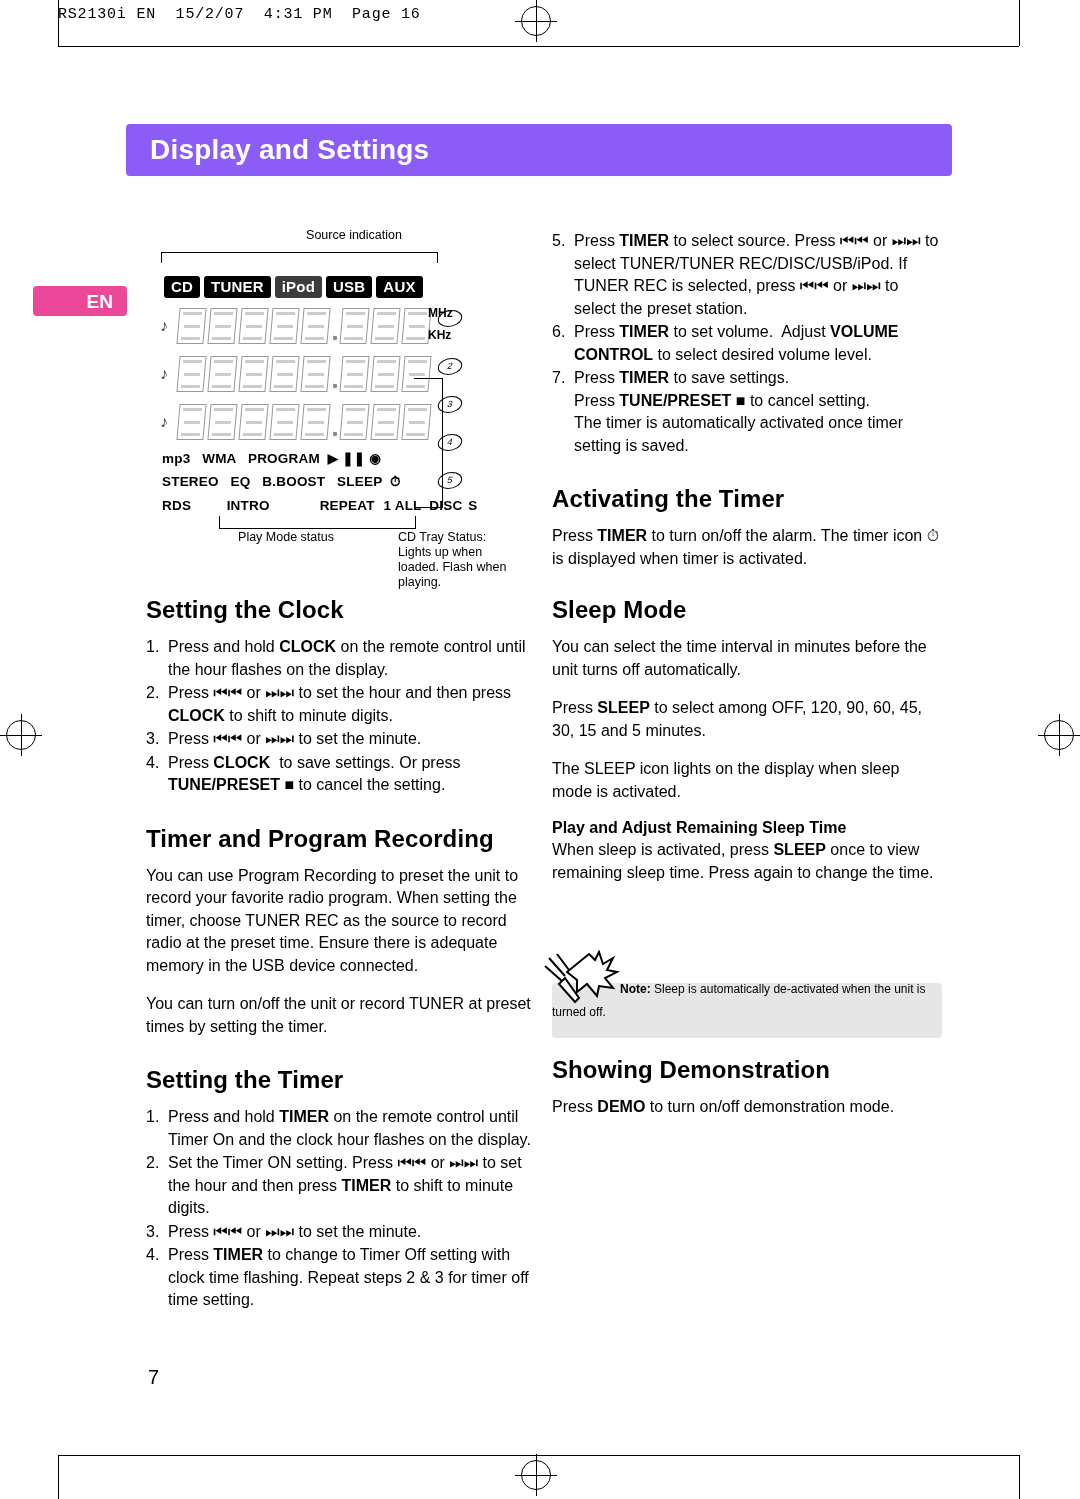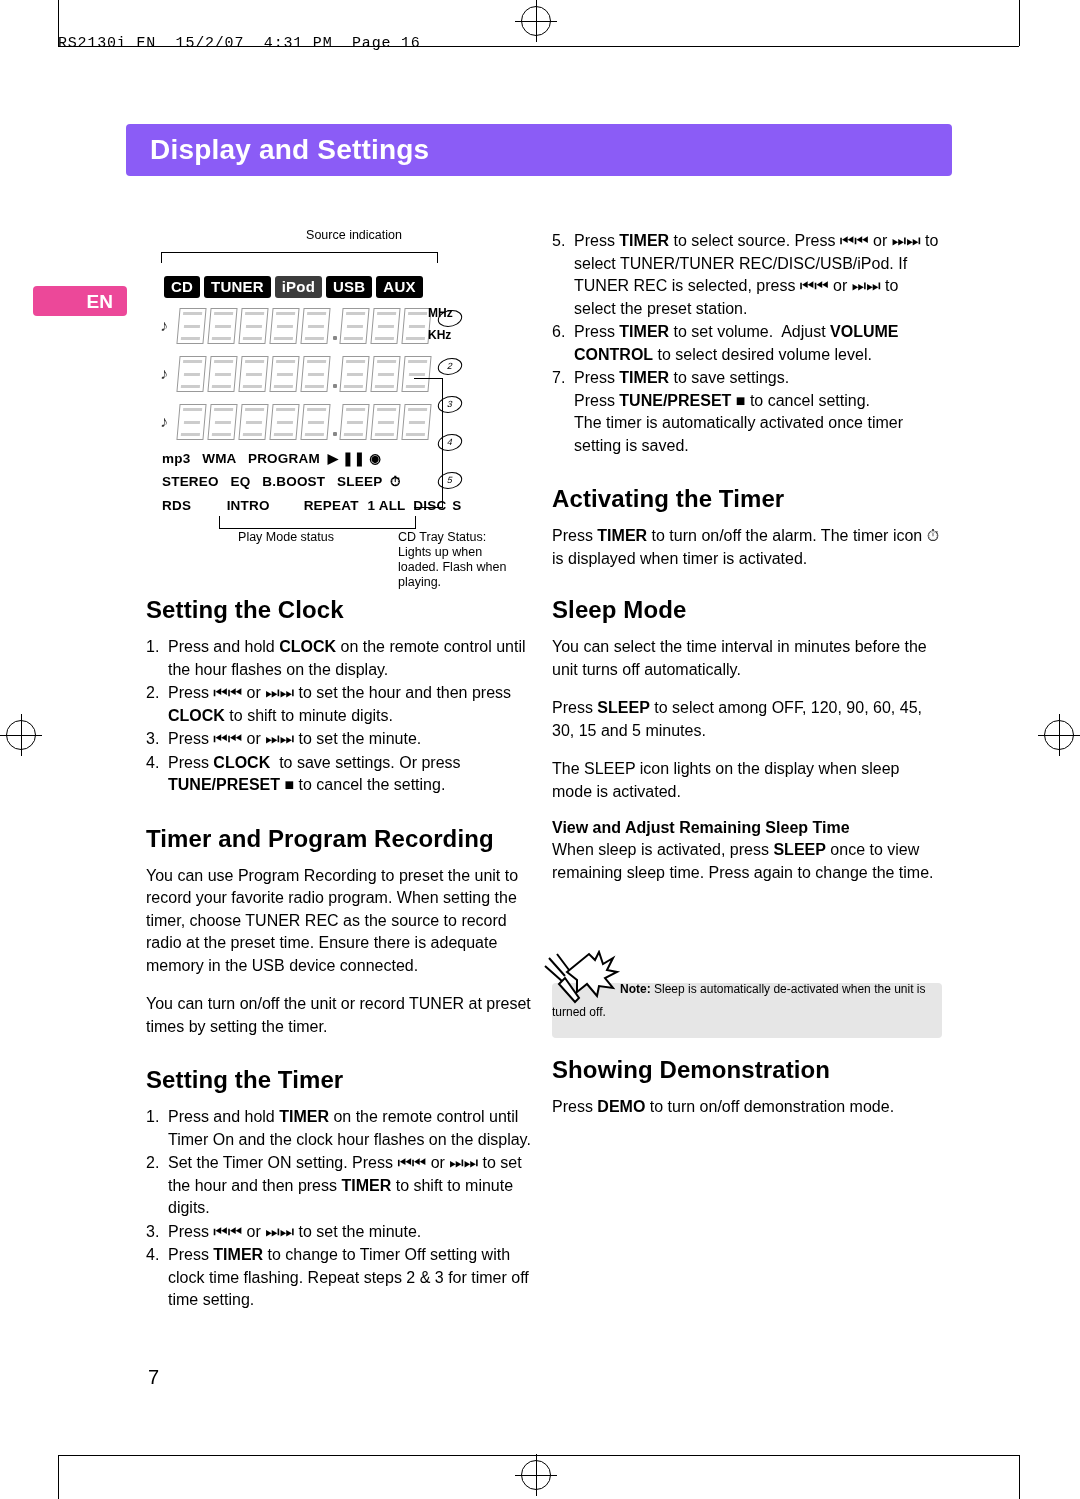--- a/index.html
+++ b/index.html
@@ -56,21 +56,20 @@
 
   
   .slug {
     position: absolute;
     left: 58px;
     top: 6px;
     font-family: "Liberation Mono", monospace;
     font-size: 15px;
     letter-spacing: 0.8px;
     white-space: pre;
-    margin-top: 29px;
   }
 
   
   .title-bar {
     position: absolute;
     left: 126px;
     top: 124px;
     width: 826px;
     height: 52px;
     background: #8b5cf6;
@@ -402,21 +401,21 @@
     &nbsp;
     <span>B.BOOST</span>
     &nbsp;
     <span>SLEEP</span>
     &nbsp;<span>⏱</span>
   </div>
   <div class="mode-line" style="left:16px; top:270px;">
     <span>RDS</span>
     &nbsp;&nbsp;&nbsp;&nbsp;&nbsp;&nbsp;&nbsp;
     <span>INTRO</span>
-    <span style="margin-left:5px;padding-left:25px;">REPEAT</span>
+    <span style="margin-left:21px;padding-left:25px;">REPEAT</span>
     <span style="margin-left:5px;">1</span>
     <span>ALL</span>
     <span style="margin-left:4px;">DISC</span>
     <span style="margin-left:2px;">S</span>
   </div>
   <div class="underline-box" style="left:73px; top:288px; width:195px; height:12px;"></div>
 
   <div class="cap" style="left:60px; top:302px; width:160px;">Play Mode status</div>
   <div class="cap" style="left:252px; top:302px; width:120px; text-align:left; white-space:pre-line;"><span>CD Tray Status:
 Lights up when
@@ -456,21 +455,21 @@
   </ul>
 
   <h2 class="section" style="margin-top:28px;">Activating the Timer</h2>
   <p class="body">Press <b>TIMER</b> to turn on/off the alarm. The timer icon ⏱ is displayed when timer is activated.</p>
 
   <h2 class="section" style="margin-top:26px;">Sleep Mode</h2>
   <p class="body">You can select the time interval in minutes before the unit turns off automatically.</p>
   <p class="body">Press <b>SLEEP</b> to select among OFF, 120, 90, 60, 45, 30, 15 and  5 minutes.</p>
   <p class="body">The SLEEP icon lights on the display when sleep mode is activated.</p>
 
-  <div class="sub-h">View and Adjust Remaining Sleep Time</div>
+  <div class="sub-h">Play and Adjust Remaining Sleep Time</div>
   <p class="body" style="margin-bottom:0;">When sleep is activated, press <b>SLEEP</b> once to view remaining sleep time. Press again to change the time.</p>
 </div>
 
 <div class="note-box"></div>
 <svg class="star-ico" viewBox="0 0 80 68">
   <g fill="none" stroke="#000" stroke-width="2">
     <path d="M6 8 L22 26 M14 4 L26 20 M2 16 L20 32"></path>
     <path d="M24 22 L46 4 L52 10 L56 2 L60 14 L70 8 L64 20 L74 22 L62 28 L70 38 L56 36 L54 46 L44 34 L34 42 L34 30 Z" fill="#fff"></path>
     <path d="M22 28 L36 48 L32 52 L16 34 Z" fill="#fff"></path>
   </g>

